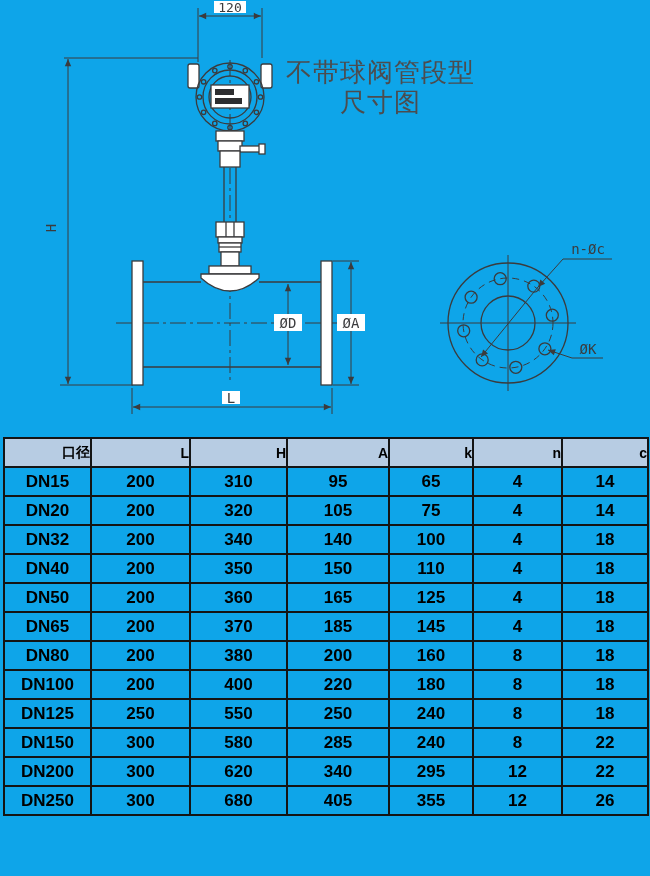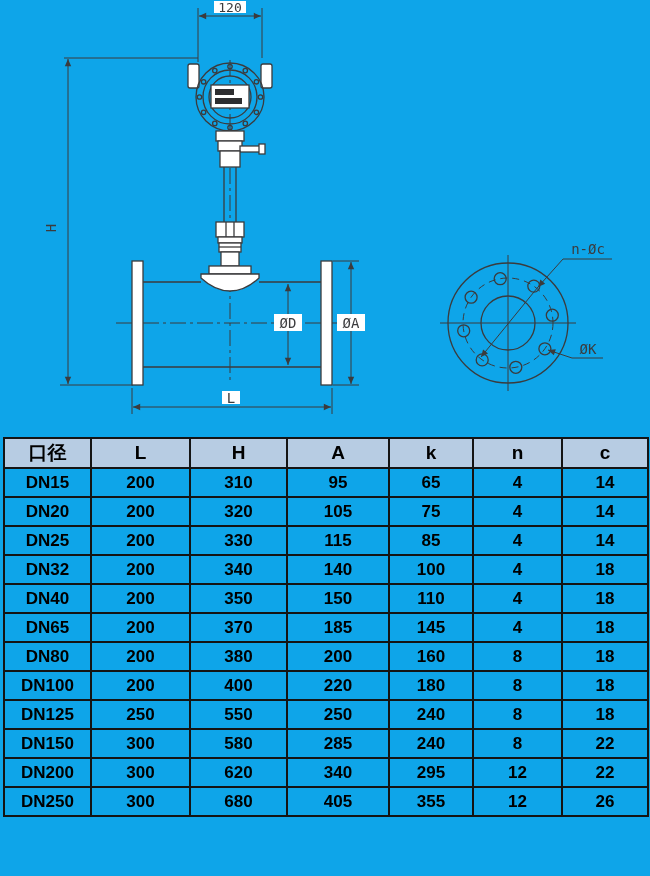--- a/index.html
+++ b/index.html
@@ -24,21 +24,21 @@
   svg path.part{fill:#fff;stroke:var(--line);stroke-width:1.3;}
   svg .thin{stroke-width:1;}
   svg .cl{stroke-dasharray:16 4 3 4;stroke-width:1;}
   svg .dash{stroke-dasharray:7 5;stroke-width:1;}
   svg text{fill:var(--line);stroke:none;font-family:"DejaVu Sans Mono",monospace;font-size:14px;}
   svg text.small{font-size:13px;}
   table.dims{border-collapse:collapse;table-layout:fixed;width:644px;margin-left:3px;
         font-family:"Liberation Sans",sans-serif;font-weight:bold;font-size:17px;color:#000;}
   table.dims th,table.dims td{border:2px solid var(--table-border);text-align:center;
         vertical-align:middle;height:25px;padding:1px 0;}
-  table.dims th{background:var(--header-bg);font-size:19px;}
+  table.dims th{background:var(--header-bg);font-size:14px;text-align:right;}
 </style>
 </head>
 <body>
 
 <div class="page">
 
   <div class="drawing">
     <svg width="650" height="437" viewBox="0 0 650 437">
       <defs>
         <marker id="arr" viewBox="0 0 10 10" refX="9" refY="5" markerWidth="10" markerHeight="8" orient="auto-start-reverse">
@@ -159,20 +159,24 @@
         <line class="thin" x1="612" y1="259" x2="563" y2="259"></line>
         <line class="thin" x1="563" y1="259" x2="538" y2="287" marker-end="url(#arr)"></line>
         <line class="thin" x1="538" y1="287" x2="481" y2="357" marker-end="url(#arr)"></line>
         <text x="588" y="254" text-anchor="middle">n-Øc</text>
         <line class="thin" x1="603" y1="358" x2="572" y2="358"></line>
         <line class="thin" x1="572" y1="358" x2="548" y2="350" marker-end="url(#arr)"></line>
         <text x="588" y="354" text-anchor="middle">ØK</text>
       </g>
     </svg>
 
+    <div class="drawing-title">
+      <div>不带球阀管段型</div>
+      <div>尺寸图</div>
+    </div>
   </div>
 
   <table class="dims">
     <colgroup>
       <col style="width:87px">
         <col style="width:99px">
         <col style="width:97px">
       <col style="width:102px">
         <col style="width:84px">
         <col style="width:89px">
@@ -204,29 +208,20 @@
         <tr>
           <td>DN20</td>
           <td>200</td>
           <td>320</td>
           <td>105</td>
           <td>75</td>
           <td>4</td>
           <td>14</td>
         </tr>
 
-        <tr>
-          <td>DN25</td>
-          <td>200</td>
-          <td>330</td>
-          <td>115</td>
-          <td>85</td>
-          <td>4</td>
-          <td>14</td>
-        </tr>
 
         <tr>
           <td>DN32</td>
           <td>200</td>
           <td>340</td>
           <td>140</td>
           <td>100</td>
           <td>4</td>
           <td>18</td>
         </tr>
@@ -234,20 +229,29 @@
         <tr>
           <td>DN40</td>
           <td>200</td>
           <td>350</td>
           <td>150</td>
           <td>110</td>
           <td>4</td>
           <td>18</td>
         </tr>
 
+        <tr>
+          <td>DN50</td>
+          <td>200</td>
+          <td>360</td>
+          <td>165</td>
+          <td>125</td>
+          <td>4</td>
+          <td>18</td>
+        </tr>
 
         <tr>
           <td>DN65</td>
           <td>200</td>
           <td>370</td>
           <td>185</td>
           <td>145</td>
           <td>4</td>
           <td>18</td>
         </tr>

